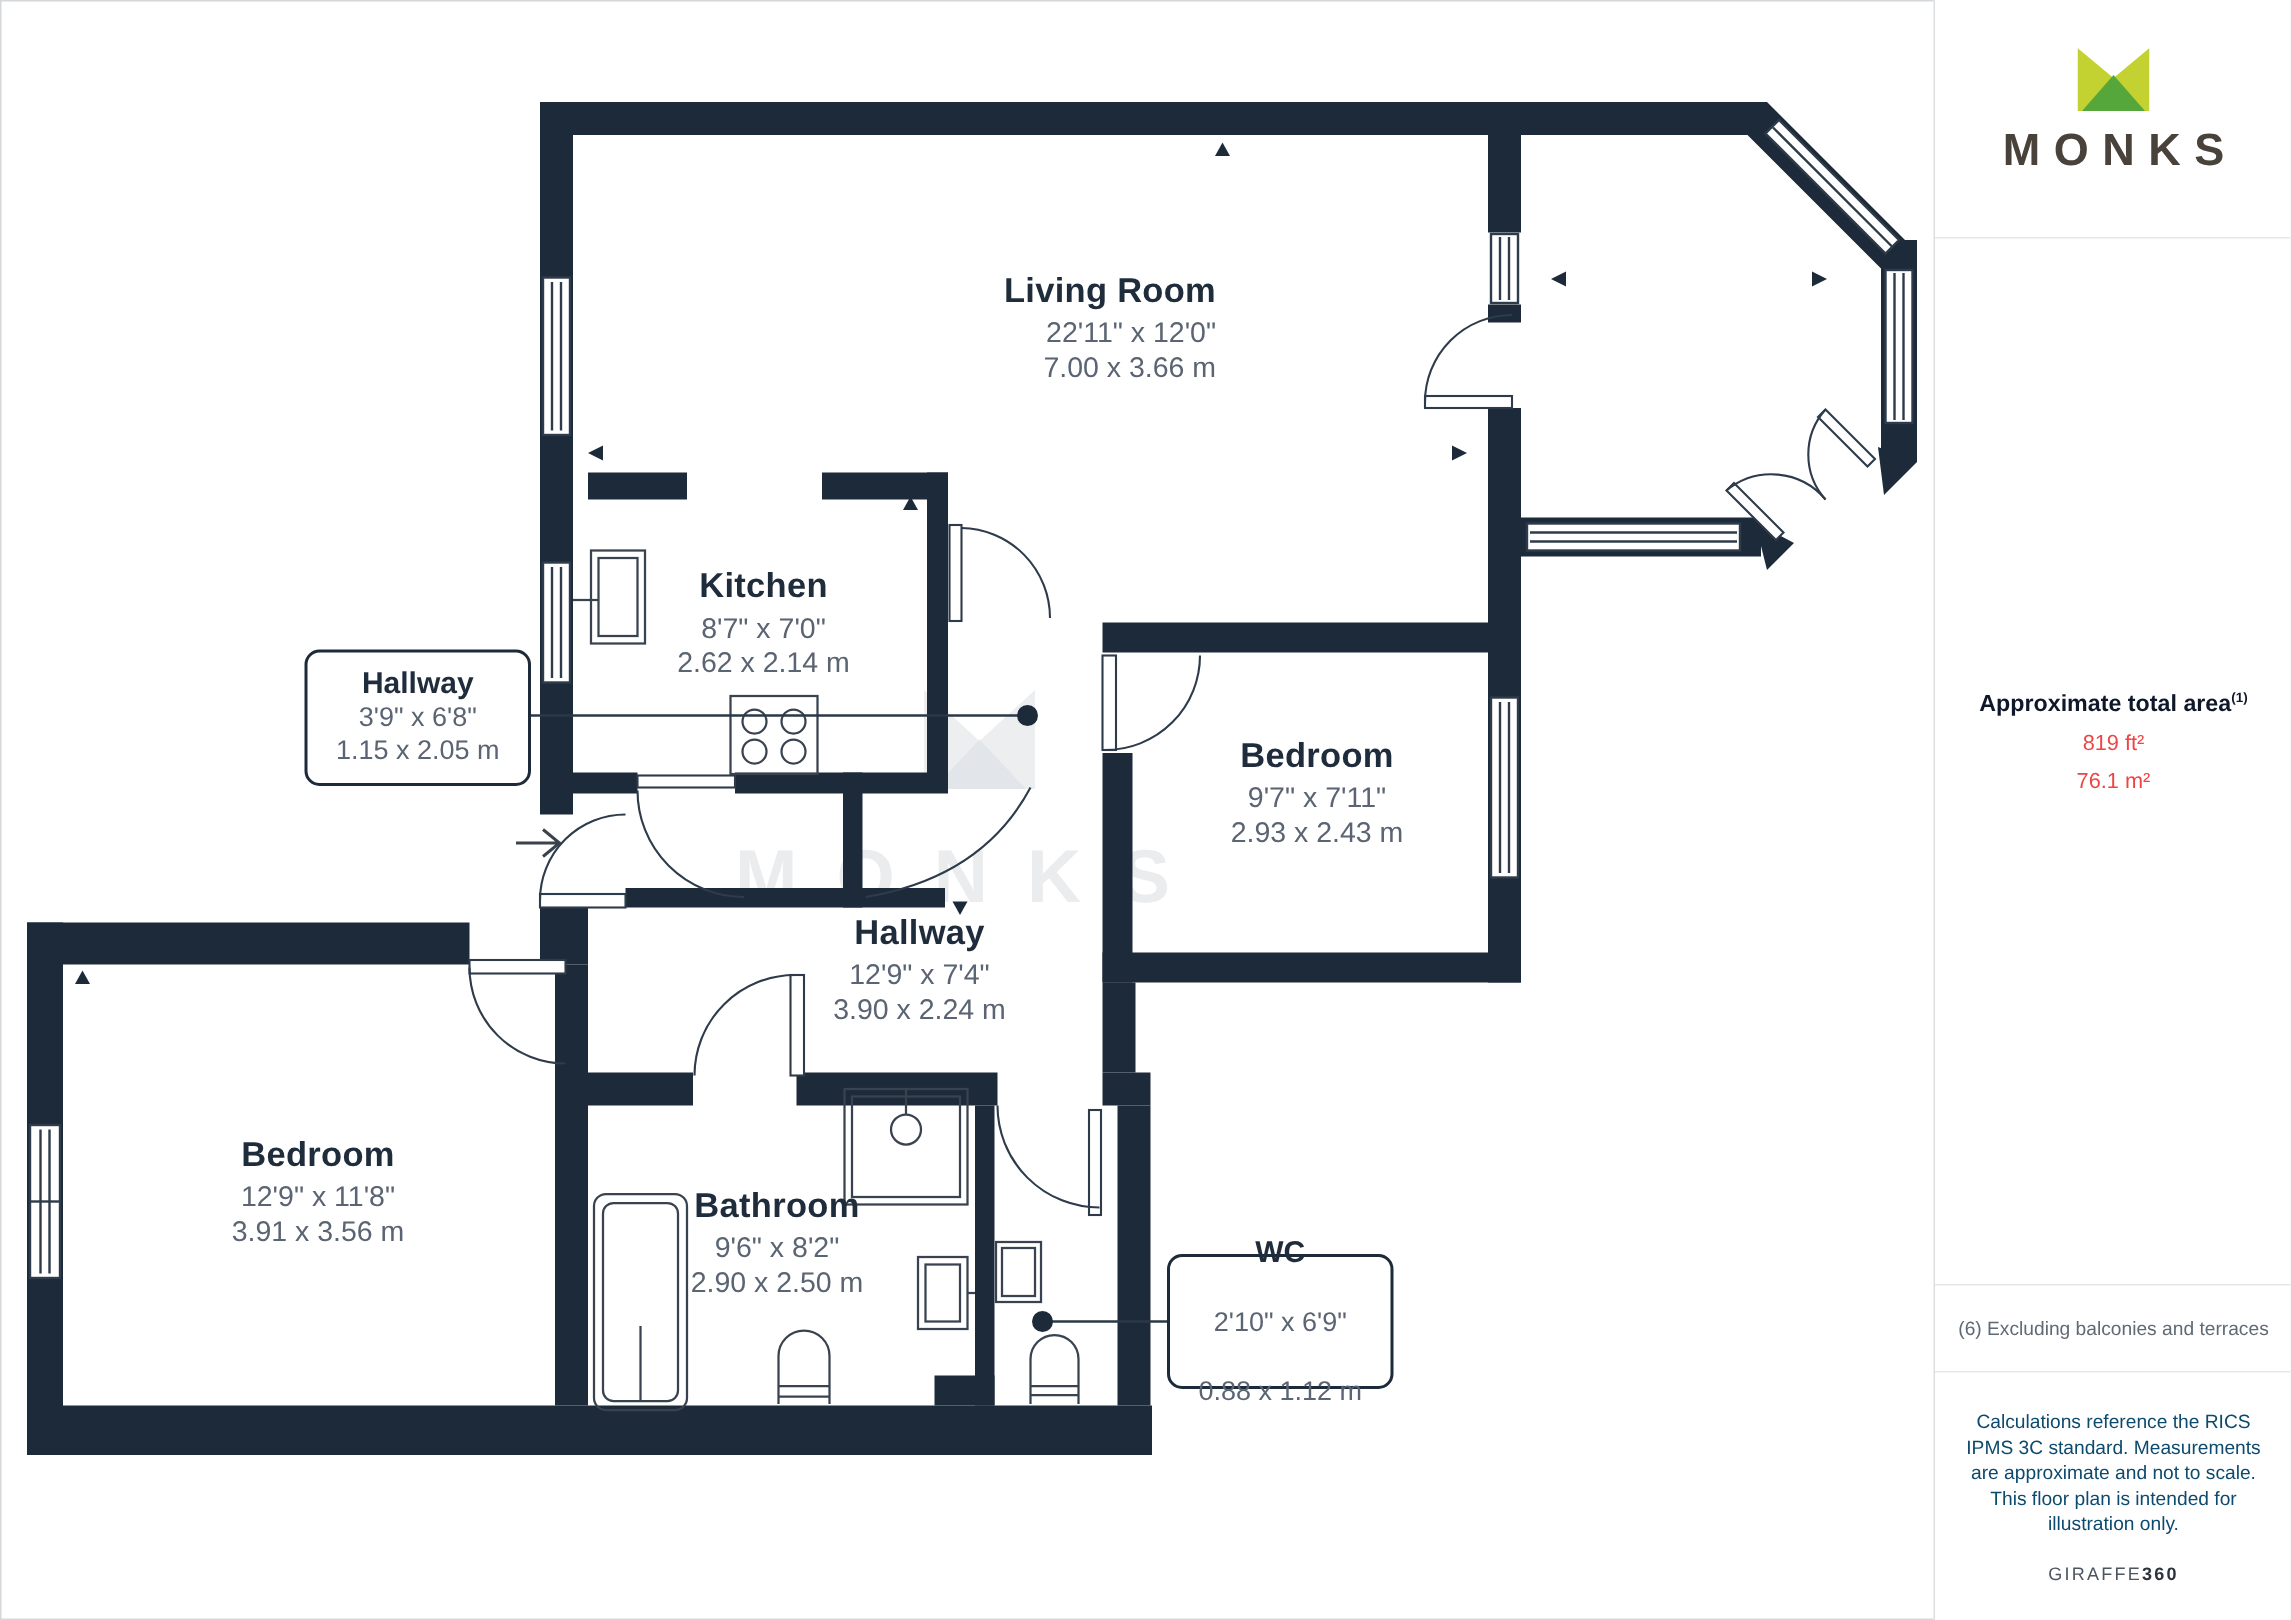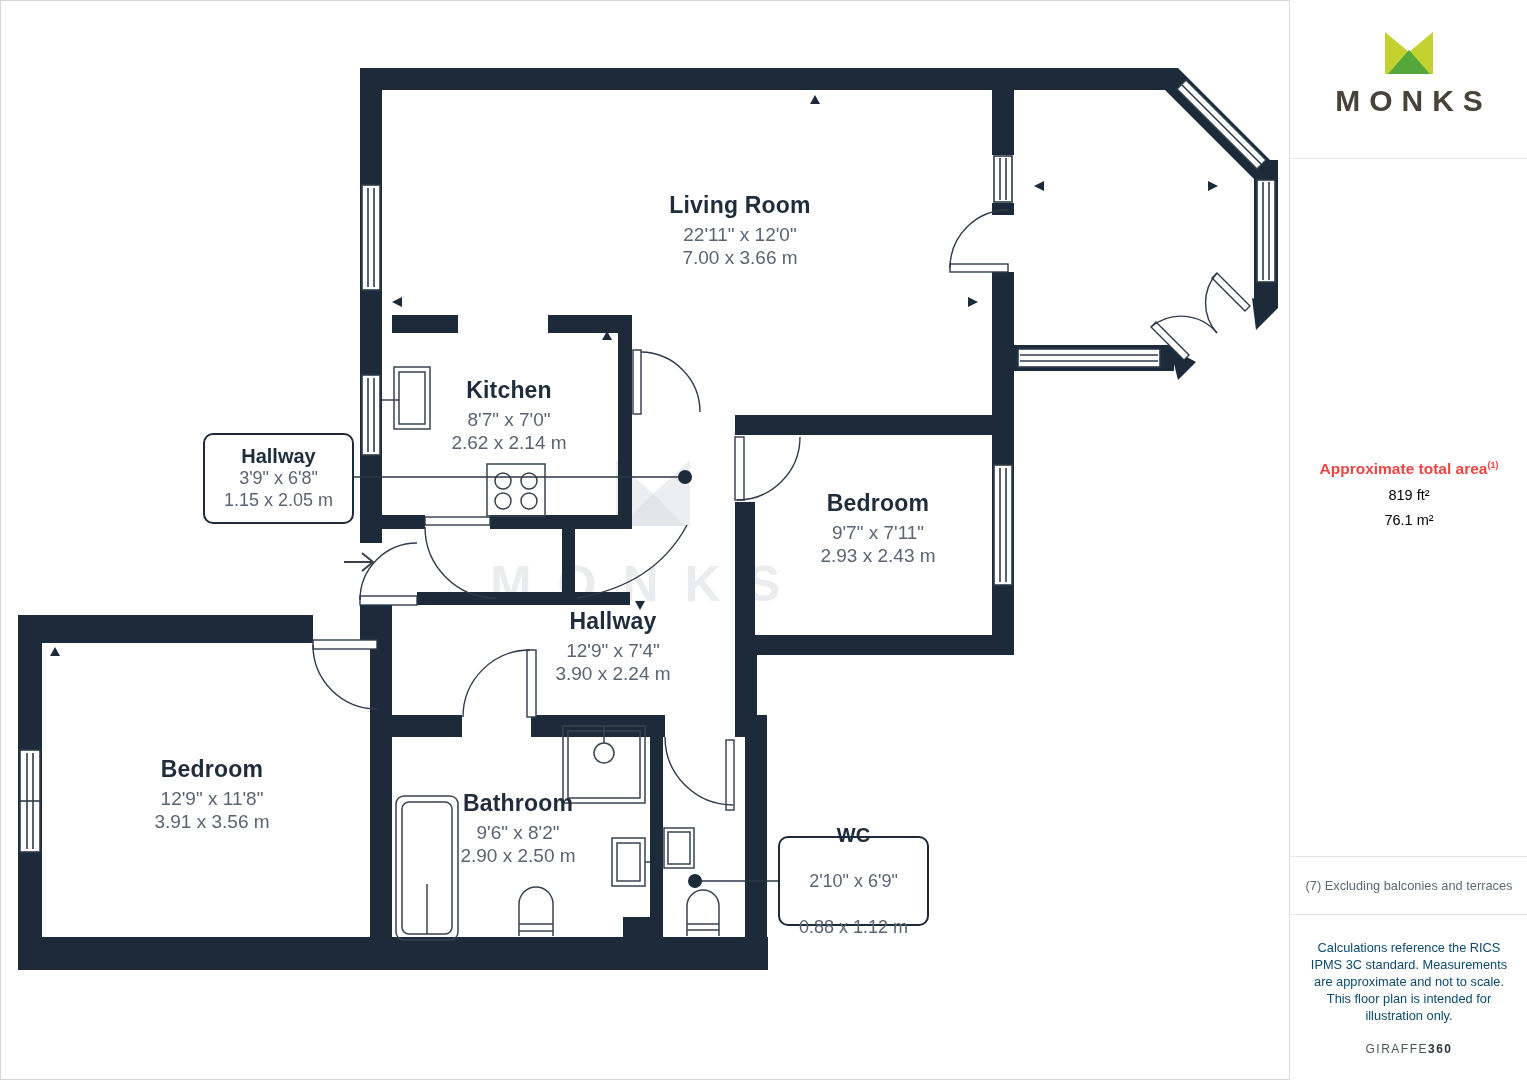--- a/index.html
+++ b/index.html
@@ -13,23 +13,23 @@
   .callout{position:absolute;background:#fff;border:2px solid #1c2a3a;border-radius:10px;
            display:flex;flex-direction:column;align-items:center;justify-content:center;z-index:6;}
   .cname{font-size:20px;font-weight:700;color:#1f2c3c;line-height:1.15;}
   .cdim{font-size:18px;color:#5b6472;line-height:1.2;}
   .sidebar{position:absolute;left:1289px;top:0;width:238px;height:1080px;border-left:1px solid #dcdfe2;background:#fff;}
   .logo-block{position:absolute;left:0;top:0;width:100%;height:158px;border-bottom:1px solid #e5e7e9;
               display:flex;flex-direction:column;align-items:center;}
   .logo-icon{margin-top:32px;}
   .logo-word{margin-top:10px;font-size:30px;font-weight:800;color:#48423a;letter-spacing:9px;margin-right:-9px;}
   .area-block{position:absolute;left:0;top:460px;width:100%;text-align:center;}
-  .area-title{font-size:15.5px;font-weight:700;color:#ef4444;}
+  .area-title{font-size:15.5px;font-weight:700;color:#0f172a;}
   .area-title sup{font-size:9px;font-weight:700;}
-  .area-val{font-size:14.5px;color:#000000;margin-top:9px;}
+  .area-val{font-size:14.5px;color:#ef4444;margin-top:9px;}
   .footnote-block{position:absolute;left:0;top:856px;width:100%;height:57px;border-top:1px solid #e5e7e9;
                   border-bottom:1px solid #e5e7e9;display:flex;align-items:center;justify-content:center;}
   .footnote-text{font-size:12.8px;color:#5f6a75;}
   .disclaimer-block{position:absolute;left:0;top:914px;width:100%;text-align:center;}
   .disclaimer-text{margin:25px auto 0;width:204px;font-size:12.8px;line-height:1.33;color:#0c4a6e;}
   .giraffe{margin-top:18px;font-size:12px;letter-spacing:1.5px;}
   .giraffe .g1{color:#4d565f;}
   .giraffe .g2{color:#2b333c;font-weight:700;}
 </style>
 </head>
@@ -194,21 +194,21 @@
         <path d="M 978,302 l -10,-5 l 0,10 z"></path>
         <path d="M 1034,186 l 10,-5 l 0,10 z"></path>
         <path d="M 1218,186 l -10,-5 l 0,10 z"></path>
         <path d="M 602,340 l 5,-9 l 5,9 z"></path>
         <path d="M 50,656 l 5,-9 l 5,9 z"></path>
         <path d="M 887,432 l 5,-9 l 5,9 z"></path>
         <path d="M 635,601 l 5,9 l 5,-9 z"></path>
       </g>
     </svg>
 
-    <div class="room-label" style="left:740px;top:192px;">
+    <div class="room-label" style="left:740px;top:180px;text-align:right;">
       <div class="rname">Living Room</div>
       <div class="rdim">22'11" x 12'0"</div>
       <div class="rdim">7.00 x 3.66 m</div>
     </div>
     <div class="room-label" style="left:509px;top:377px;">
       <div class="rname">Kitchen</div>
       <div class="rdim">8'7" x 7'0"</div>
       <div class="rdim">2.62 x 2.14 m</div>
     </div>
     <div class="room-label" style="left:878px;top:490px;">
@@ -255,21 +255,21 @@
 
     <div class="area-block">
       <div class="area-title">
         <span>Approximate total area</span><sup>(1)</sup>
       </div>
       <div class="area-val">819 ft²</div>
       <div class="area-val">76.1 m²</div>
     </div>
 
     <div class="footnote-block">
-      <div class="footnote-text">(7) Excluding balconies and terraces</div>
+      <div class="footnote-text">(6) Excluding balconies and terraces</div>
     </div>
 
     <div class="disclaimer-block">
       <div class="disclaimer-text">Calculations reference the RICS IPMS 3C standard. Measurements are approximate and not to scale. This floor plan is intended for illustration only.</div>
       <div class="giraffe">
         <span class="g1">GIRAFFE</span><span class="g2">360</span>
       </div>
     </div>
   </aside>
 

